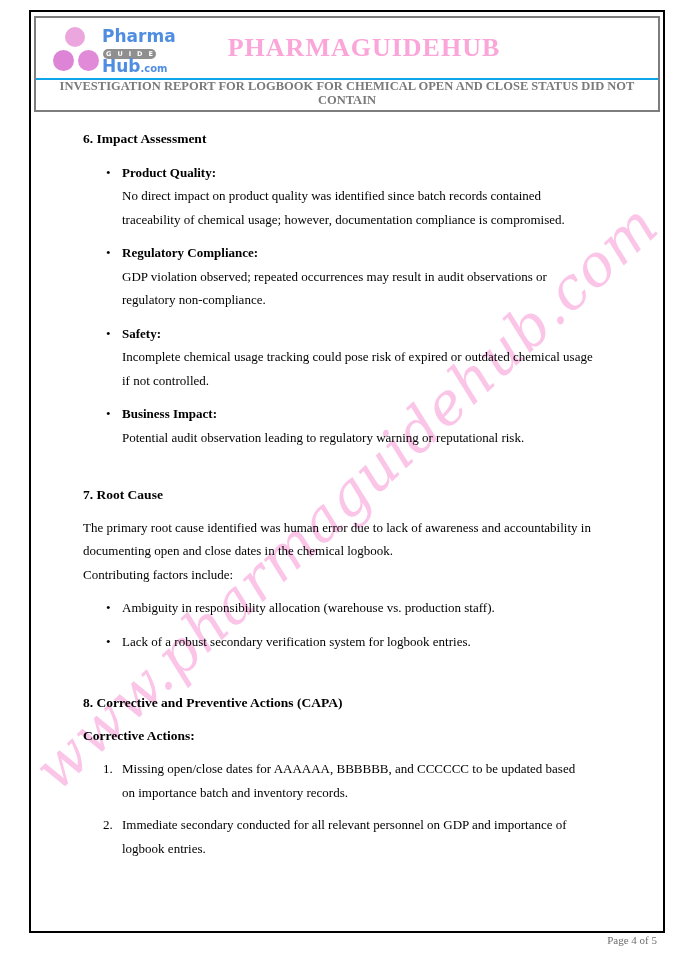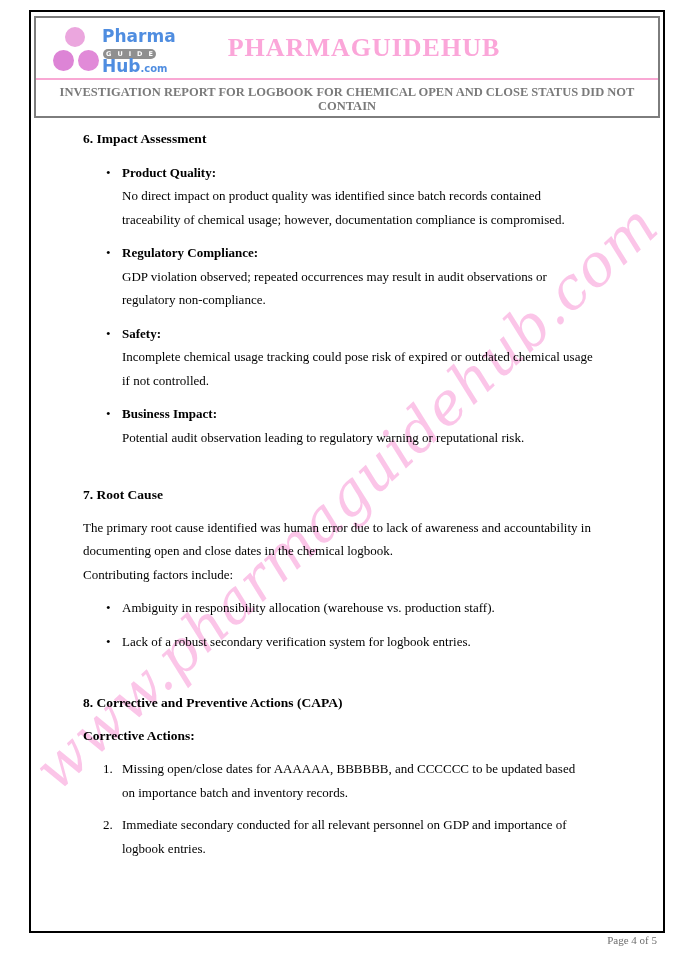--- a/index.html
+++ b/index.html
@@ -27,21 +27,21 @@
     position: absolute;
     left: 34px; top: 16px;
     width: 626px;
     border: 2px solid #7d7d7d;
     z-index: 2;
     background: transparent;
   }
   .header-row1 {
     position: relative;
     height: 62px;
-    border-bottom: 2px solid #f9a8d4;
+    border-bottom: 2px solid #0ea5e9;
   }
 
   
   .logo {
     position: absolute;
     left: 0; top: 0;
     width: 180px; height: 62px;
   }
   .logo .circle { position: absolute; border-radius: 50%; }
   .logo .c-top    { left: 29px; top:  9px; width: 20px; height: 20px; background: #eba6de; }
@@ -72,21 +72,21 @@
   .report-brand-title {
     position: absolute; left: 0; right: 0; top: 15px;
     padding-left: 34px;
     text-align: center;
     font-size: 26px; font-weight: bold;
     letter-spacing: 1px;
     color: #fba6d9;
   }
 
   .header-row2 {
-    padding: 6px 8px 3px 8px;
+    padding: 0 8px 3px 8px;
     text-align: center;
     font-size: 12.5px; font-weight: bold;
     line-height: 13.5px;
     color: #7a7a7a;
   }
 
   
   .watermark {
     position: absolute;
     left: 50%; top: 497px;

